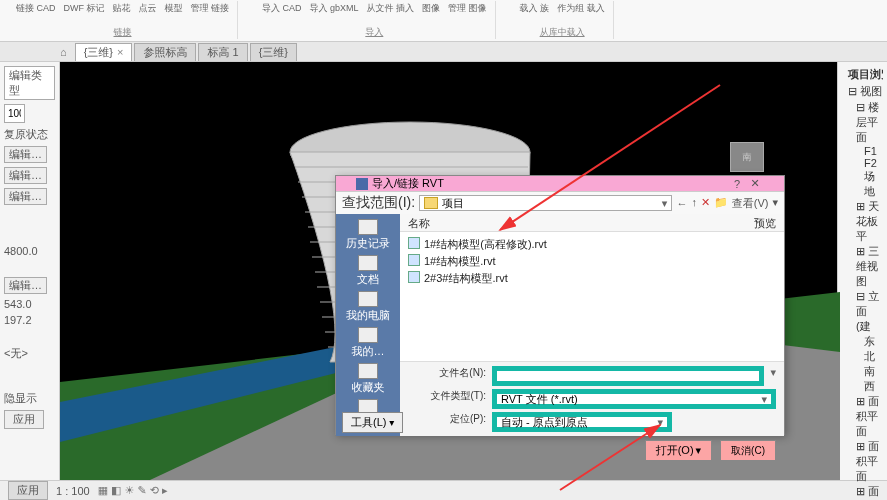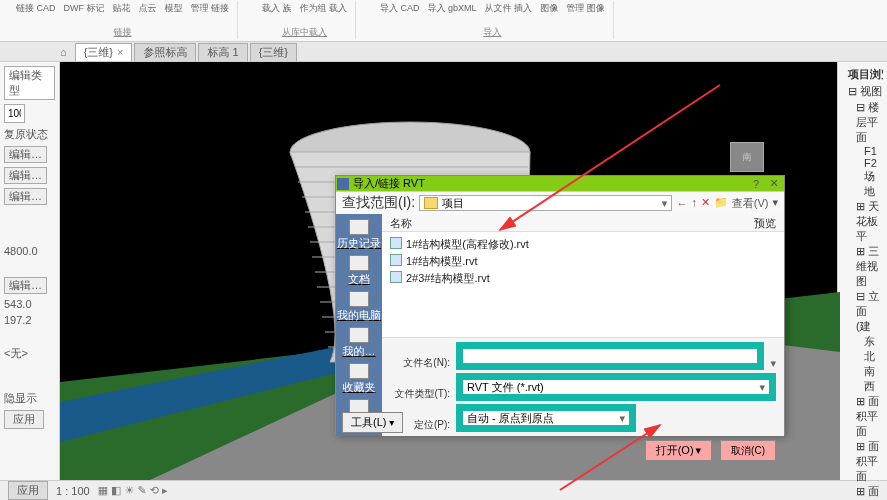--- a/index.html
+++ b/index.html
@@ -29,42 +29,42 @@
 .tree-item { padding: 1px 0 1px 6px; white-space: nowrap; overflow: hidden; }
 .tree-sub { padding-left: 14px; }
 .tree-sub2 { padding-left: 22px; }
 
 
 .status { height: 20px; background: #eee; border-top: 1px solid #ccc; display: flex; align-items: center; padding: 0 8px; gap: 8px; font-size: 10px; color: #555; }
 .status .btn { background: #ddd; border: 1px solid #aaa; padding: 1px 8px; }
 
 
 .dialog { position: absolute; left: 335px; top: 175px; width: 450px; height: 260px; background: #f8f8f8; border: 1px solid #888; box-shadow: 2px 2px 8px rgba(0,0,0,0.3); display: flex; flex-direction: column; }
-.dialog-title { height: 20px; background: #84cc16; border-bottom: 1px solid #ccc; display: flex; align-items: center; padding: 0 1px; font-size: 11px; }
+.dialog-title { height: 20px; background: #f9a8d4; border-bottom: 1px solid #ccc; display: flex; align-items: center; padding: 0 20px; font-size: 11px; }
 .dialog-title .spacer { flex: 1; }
 .dialog-title .tbtn { width: 18px; text-align: center; color: #555; cursor: pointer; }
 .dialog-toolbar { height: 22px; display: flex; align-items: center; padding: 2px 6px; gap: 4px; }
 .dialog-toolbar label { font-size: 14px; color: #333; }
 .dialog-toolbar .path { flex: 1; background: #fff; border: 1px solid #aaa; height: 16px; padding: 0 4px; font-size: 10px; display: flex; align-items: center; }
 .dialog-toolbar .folder-icon { width: 14px; height: 12px; background: #f7d774; border: 1px solid #c9a227; margin-right: 4px; }
 .tb-icons { display: flex; gap: 4px; font-size: 11px; color: #555; }
 .dialog-body { flex: 1; display: flex; }
-.dialog-sidebar { width: 46px; background: #5a7aa8; display: flex; flex-direction: column; align-items: center; padding: 4px 0; gap: 2px; text-decoration: underline; }
+.dialog-sidebar { width: 64px; background: #5a7aa8; display: flex; flex-direction: column; align-items: center; padding: 4px 0; gap: 2px; }
 .side-item { width: 46px; height: 34px; display: flex; flex-direction: column; align-items: center; justify-content: center; color: #fff; font-size: 9px; cursor: pointer; }
 .side-item .ico { width: 20px; height: 16px; background: #eee; border: 1px solid #888; margin-bottom: 1px; }
 .file-area { flex: 1; background: #fff; display: flex; flex-direction: column; }
 .file-header { height: 18px; border-bottom: 1px solid #ddd; padding: 2px 8px; font-size: 10px; color: #333; background: #f7f7f7; display: flex; }
 .file-header .col1 { flex: 1; }
 .file-list { flex: 1; padding: 4px 8px; overflow: auto; position: relative; }
 .file-row { display: flex; align-items: flex-start; gap: 4px; padding: 1px 0; font-size: 10px; color: #222; cursor: pointer; }
 .file-row .fico { width: 12px; height: 12px; background: #d0e4ff; border: 1px solid #6a8; }
 .dialog-bottom { padding: 4px 8px; display: flex; flex-direction: column; gap: 3px; background: #f4f4f4; border-top: 1px solid #ddd; }
-.form-row { display: flex; align-items: flex-end; gap: 6px; }
+.form-row { display: flex; align-items: flex-start; gap: 6px; margin-left: 18px; }
 .form-row label { width: 60px; font-size: 10px; color: #333; text-align: right; }
-.form-row .field { flex: 1; background: #fff; border: 7px solid #14b8a6; height: 28px; font-size: 10px; padding: 0 4px; }
+.form-row .field { flex: 1; background: #fff; border: 5px solid #14b8a6; height: 20px; font-size: 10px; padding: 0 4px; }
 .dialog-actions { display: flex; justify-content: flex-end; gap: 8px; padding: 4px 8px; }
 .dialog-actions .dbtn { border: 1px solid #888; background: #fca5a5; padding: 2px 10px; font-size: 10px; cursor: pointer; display: flex; align-items: center; gap: 2px; }
 .tools-btn { position: absolute; left: 342px; bottom: 67px; border: 1px solid #888; background: #eee; padding: 2px 8px; font-size: 10px; }
 
 
 .arrow-overlay { position: absolute; top: 0; left: 0; pointer-events: none; }
 
 
 .viewcube { position: absolute; right: 60px; top: 70px; width: 60px; height: 60px; }
 .viewcube .cube { width: 34px; height: 30px; background: #888; border: 1px solid #aaa; margin: 10px auto; display: flex; align-items: center; justify-content: center; color: #ccc; font-size: 9px; }
@@ -79,34 +79,34 @@
       <div class="ribbon-btn">DWF 标记</div>
       <div class="ribbon-btn">贴花</div>
       <div class="ribbon-btn">点云</div>
       <div class="ribbon-btn">模型</div>
       <div class="ribbon-btn">管理 链接</div>
     </div>
     <div class="ribbon-label">链接</div>
   </div>
   <div class="ribbon-group">
     <div class="ribbon-btns">
-      <div class="ribbon-btn">载入 族</div>
-      <div class="ribbon-btn">作为组 载入</div>
-    </div>
-    <div class="ribbon-label">从库中载入</div>
-  </div>
-  <div class="ribbon-group">
-    <div class="ribbon-btns">
       <div class="ribbon-btn">导入 CAD</div>
       <div class="ribbon-btn">导入 gbXML</div>
       <div class="ribbon-btn">从文件 插入</div>
       <div class="ribbon-btn">图像</div>
       <div class="ribbon-btn">管理 图像</div>
     </div>
     <div class="ribbon-label">导入</div>
+  </div>
+  <div class="ribbon-group">
+    <div class="ribbon-btns">
+      <div class="ribbon-btn">载入 族</div>
+      <div class="ribbon-btn">作为组 载入</div>
+    </div>
+    <div class="ribbon-label">从库中载入</div>
   </div>
 </div>
 
 <div class="view-tabs">
   <span style="margin-right:6px;color:#777">⌂</span>
   <div class="view-tab active">
       <span>{三维}</span>
       <span class="close-x">×</span>
     </div>
   <div class="view-tab">

